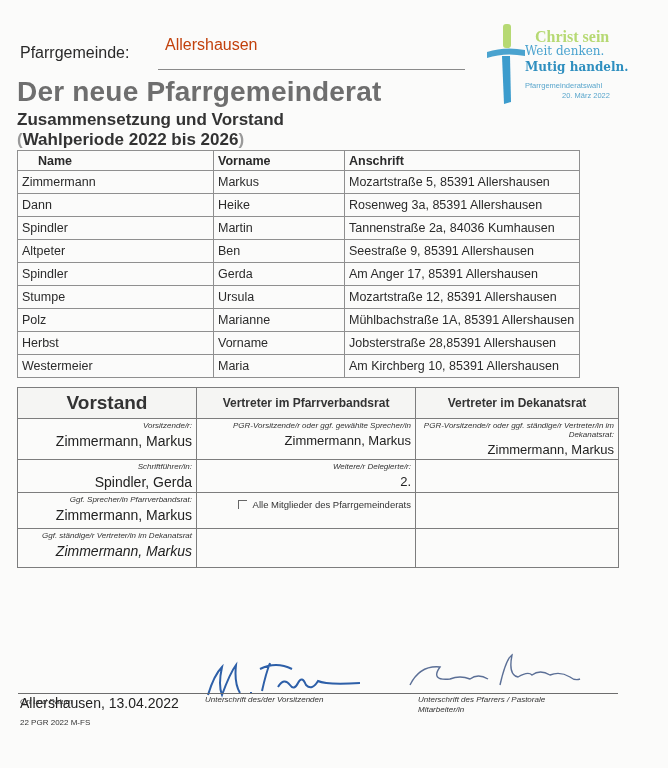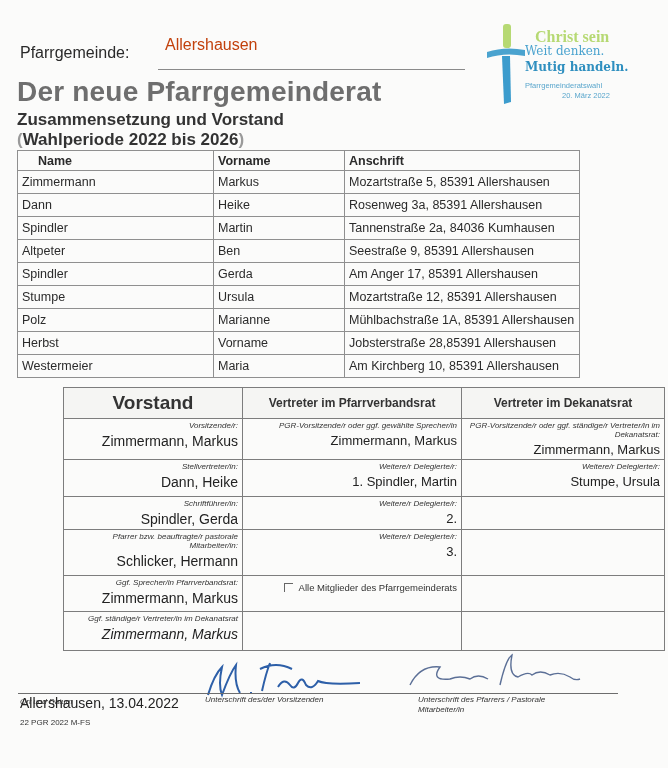--- a/index.html
+++ b/index.html
@@ -26,21 +26,21 @@
   
   table{border-collapse:collapse;}
   .members{position:absolute;left:17px;top:150px;width:563px;}
   .members td,.members th{border:1px solid #8f8f8f;height:22px;padding:0 0 0 4px;font-size:12.5px;text-align:left;color:#2b2b2b;}
   .members th{font-weight:bold;height:19px;padding-left:20px;}
   .members th.c2,.members th.c3{padding-left:4px;}
   .members .c1{width:175px;}
   .members .c2{width:126px;}
 
   
-  .board{position:absolute;left:17px;top:387px;width:602px;margin-left:46px;}
+  .board{position:absolute;left:17px;top:387px;width:602px;}
   .board td{border:1px solid #7d7d7d;vertical-align:top;padding:2px 4px;text-align:right;}
   .board .hdr{height:26px;vertical-align:middle;text-align:center;font-weight:bold;background:#f5f5f3;}
   .board .hdr.big{font-size:19px;color:#333;}
   .board .hdr.med{font-size:12px;color:#333;}
   .board .col1{width:170px;}
   .board .col2{width:210px;}
   .lbl{display:block;font-size:8px;font-style:italic;color:#333;line-height:9px;}
   .val{display:block;font-size:14px;color:#222;margin-top:3px;}
   .val.sm{font-size:13px;}
   .val.it{font-style:italic;}
@@ -155,53 +155,28 @@
         </td>
     <td>
           <span class="lbl">PGR-Vorsitzende/r oder ggf. gewählte Sprecher/in</span>
           <span class="val sm">Zimmermann, Markus</span>
         </td>
     <td rowspan="1">
           <span class="lbl">PGR-Vorsitzende/r oder ggf. ständige/r Vertreter/in im Dekanatsrat:</span>
           <span class="val sm">Zimmermann, Markus</span>
         </td>
   </tr>
-  <tr class="r2">
-    <td>
-          <span class="lbl">Stellvertreter/in:</span>
-          <span class="val">Dann, Heike</span>
-        </td>
-    <td>
-          <span class="lbl">Weitere/r Delegierte/r:</span>
-          <span class="val sm">1. Spindler, Martin</span>
-        </td>
-    <td>
-          <span class="lbl">Weitere/r Delegierte/r:</span>
-          <span class="val sm">Stumpe, Ursula</span>
-        </td>
-  </tr>
   <tr class="r3">
     <td>
           <span class="lbl">Schriftführer/in:</span>
           <span class="val">Spindler, Gerda</span>
         </td>
     <td>
           <span class="lbl">Weitere/r Delegierte/r:</span>
           <span class="val sm">2.</span>
-        </td>
-    <td></td>
-  </tr>
-  <tr class="r4">
-    <td>
-          <span class="lbl">Pfarrer bzw. beauftragte/r pastorale Mitarbeiter/in:</span>
-          <span class="val">Schlicker, Hermann</span>
-        </td>
-    <td>
-          <span class="lbl">Weitere/r Delegierte/r:</span>
-          <span class="val sm">3.</span>
         </td>
     <td></td>
   </tr>
   <tr class="r5">
     <td>
           <span class="lbl">Ggf. Sprecher/in Pfarrverbandsrat:</span>
           <span class="val">Zimmermann, Markus</span>
         </td>
     <td><span class="chk"></span><span class="chk-label">Alle Mitglieder des Pfarrgemeinderats</span></td>
     <td></td>

